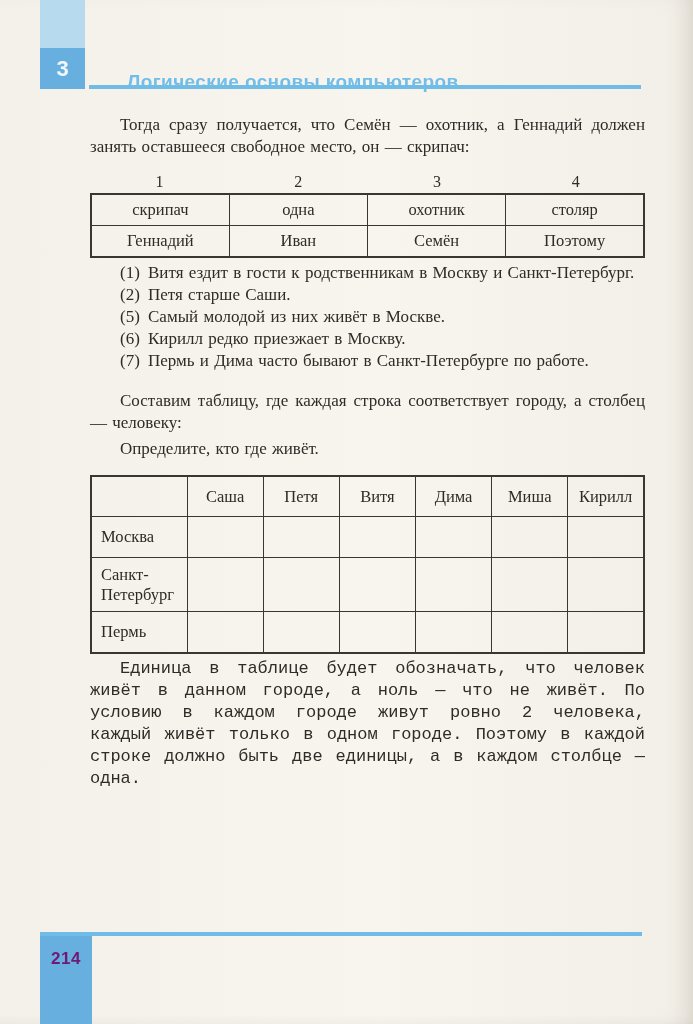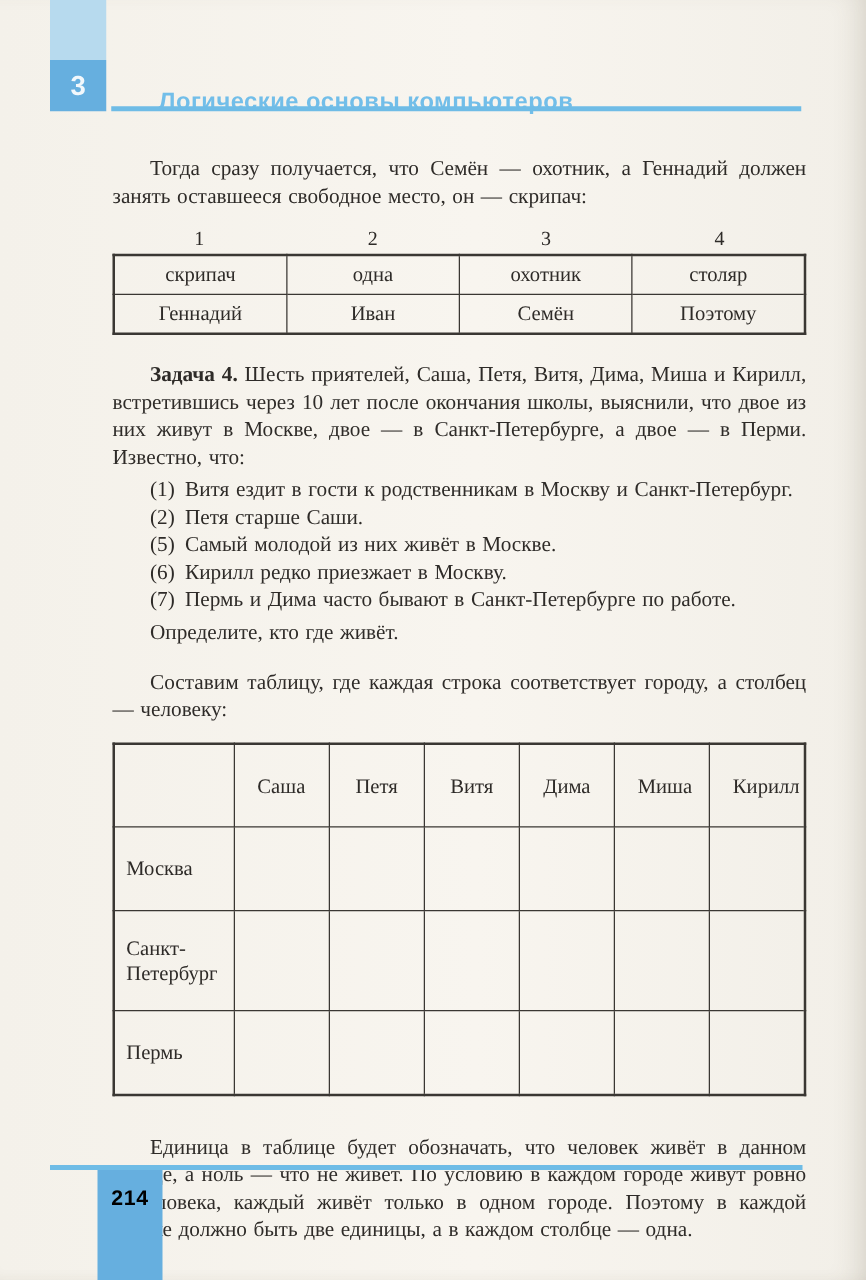--- a/index.html
+++ b/index.html
@@ -37,21 +37,21 @@
     color: var(--title-blue, #72bee9);
     white-space: nowrap;
     margin-top: 16px;
   }
   .title-rule {
     position: absolute; left: 89px; top: 85px; width: 552px; height: 4px;
     background: var(--rule-blue, #6fbce6);
   }
   
   .content {
-    position: absolute; left: 90px; top: 124px; width: 555px;
+    position: absolute; left: 90px; top: 114px; width: 555px;
     font-size: 17px; line-height: 22px; text-align: justify;
     word-spacing: 1px;
   }
   .para { margin: 0; text-indent: 30px; }
   
   .tbl-numbers { display: flex; margin-top: 14px; font-size: 16px; line-height: 20px; }
   .tbl-numbers .num { flex: 1; text-align: center; }
   table { border-collapse: collapse; width: 100%; table-layout: fixed; font-family: Liberation Serif, serif; }
   .professions-table { margin-top: 1px; border: 2px solid #3a3733; }
   .professions-table td {
@@ -63,40 +63,40 @@
   
   .clues { margin-top: 4px; }
   .clue { padding-left: 58px; text-align: justify; }
   .clue .marker { display: inline-block; width: 28px; margin-left: -28px; }
   .question-para { margin-top: 4px; }
   .setup-para { margin-top: 18px; }
   
   .city-table { margin-top: 15px; border: 2px solid #3a3733; }
   .city-table th, .city-table td {
     border: 1.5px solid #3a3733; font-size: 16.5px; font-weight: normal;
-    padding: 18px; vertical-align: middle;
+    padding: 5px; vertical-align: middle;
   }
   .city-table thead th { height: 29px; text-align: center; }
   .city-table .row-head { text-align: left; padding-left: 9px; line-height: 20px; }
   .city-table .r-moscow td, .city-table .r-moscow th { height: 30px; margin-top: 16px; }
   .city-table .r-spb td, .city-table .r-spb th { height: 43px; margin-left: 15px; }
   .city-table .r-perm td, .city-table .r-perm th { height: 30px; }
-  .explanation-para { margin-top: 30px; }
+  .explanation-para { margin-top: 4px; font-family: Liberation Mono, monospace; }
   
   .footer-rule {
     position: absolute; left: 40px; top: 932px; width: 602px; height: 4px;
     background: var(--rule-blue, #6fbce6);
   }
   .page-num-box {
     position: absolute; left: 40px; top: 936px; width: 52px; height: 88px;
     background: var(--accent-blue, #66afdf);
-    color: #000000;
+    color: #701a75;
     font-family: "Liberation Sans", "DejaVu Sans", sans-serif;
     font-weight: bold; font-size: 17px; letter-spacing: 0.5px;
-    text-align: center; box-sizing: border-box; padding-top: 13px; margin-left: 38px;
+    text-align: center; box-sizing: border-box; padding-top: 13px;
   }
 </style>
 </head>
 <body>
 
 <div class="page">
 
   <div class="chapter-strip"></div>
   <div class="chapter-box">
     <span>3</span>
@@ -125,33 +125,32 @@
         </tr>
         <tr>
           <td>Геннадий</td>
           <td>Иван</td>
           <td>Семён</td>
           <td>Поэтому</td>
         </tr>
       </tbody>
     </table>
 
-    <p class="para problem-para"><span class="problem-label">Задача 4.</span> <span>Шесть приятелей, Саша, Петя, Витя, Дима, Миша и Кирилл, встретившись через 10 лет после окончания школы, выяснили, что двое из них живут в Москве, двое — в Санкт-Пе­тербурге, а двое — в Перми. Известно, что:</span></p>
 
     <div class="clues">
       <div class="clue"><span class="marker">(1)</span><span>Витя ездит в гости к родственникам в Москву и Санкт-Пе­тербург.</span></div>
       <div class="clue"><span class="marker">(2)</span><span>Петя старше Саши.</span></div>
       <div class="clue"><span class="marker">(5)</span><span>Самый молодой из них живёт в Москве.</span></div>
       <div class="clue"><span class="marker">(6)</span><span>Кирилл редко приезжает в Москву.</span></div>
       <div class="clue"><span class="marker">(7)</span><span>Пермь и Дима часто бывают в Санкт-Петербурге по работе.</span></div>
     </div>
 
+    <p class="para setup-para">Составим таблицу, где каждая строка соответствует городу, а столбец — человеку:</p>
+
     <p class="para question-para">Определите, кто где живёт.</p>
-
-    <p class="para setup-para">Составим таблицу, где каждая строка соответствует городу, а столбец — человеку:</p>
 
     <table class="city-table">
       <colgroup>
         <col style="width:96px">
         <col>
           <col>
           <col>
           <col>
           <col>
           <col>

